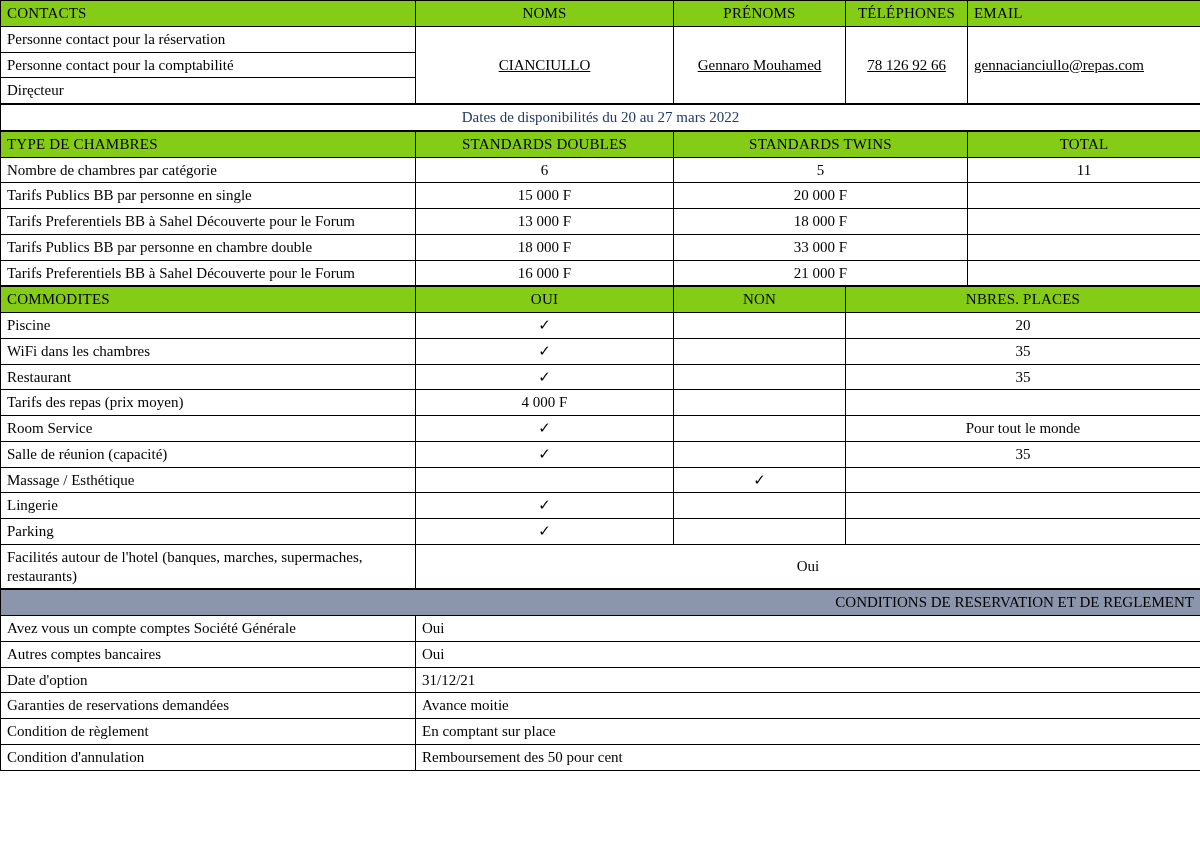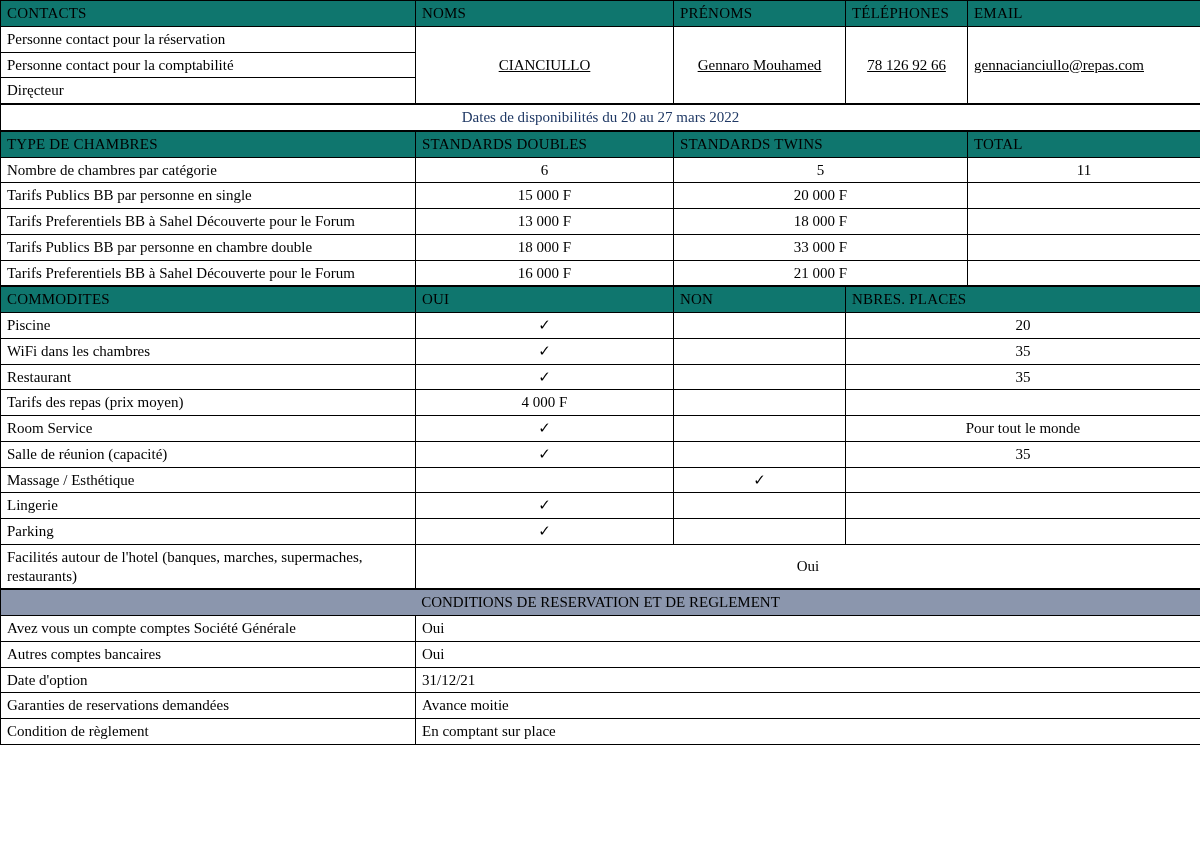--- a/index.html
+++ b/index.html
@@ -28,46 +28,46 @@
     padding: 3px 6px;
     vertical-align: middle;
     font-weight: normal;
     font-size: 15px;
     line-height: 1.25;
     height: 24px;
     box-sizing: border-box;
     overflow: hidden;
   }
   .hdr {
-    background: #0f766e;
+    background: #84cc16;
     color: #000000;
     font-weight: bold;
     font-variant: small-caps;
     letter-spacing: 0.2px;
   }
   .hdr-left { text-align: left; }
-  .hdr-center { text-align: left; }
+  .hdr-center { text-align: center; }
   .center { text-align: center; }
   .left { text-align: left; }
   .dates-row {
     background: #ffffff;
     text-align: center;
     font-weight: bold;
     color: #1f3864;
     font-size: 16px;
     padding: 5px 0;
     border-radius: 12px;
   }
   .check {
     text-align: center;
     font-size: 16px;
   }
   .cond-title {
     background: #8b96ad;
-    text-align: center;
+    text-align: right;
     font-weight: bold;
     font-variant: small-caps;
     font-size: 15px;
   }
   .tall { height: 38px; }
   .vmid { vertical-align: middle; text-decoration: underline; }
 </style>
 </head>
 <body>
 
@@ -260,16 +260,20 @@
         <td class="left">31/12/21</td>
       </tr>
       <tr>
         <td class="left">Garanties de reservations demandées</td>
         <td class="left">Avance moitie</td>
       </tr>
       <tr>
         <td class="left">Condition de règlement</td>
         <td class="left">En comptant sur place</td>
       </tr>
+      <tr>
+        <td class="left">Condition d'annulation</td>
+        <td class="left">Remboursement des 50 pour cent</td>
+      </tr>
     </tbody>
   </table>
 
 </div>
 
 </body></html>

